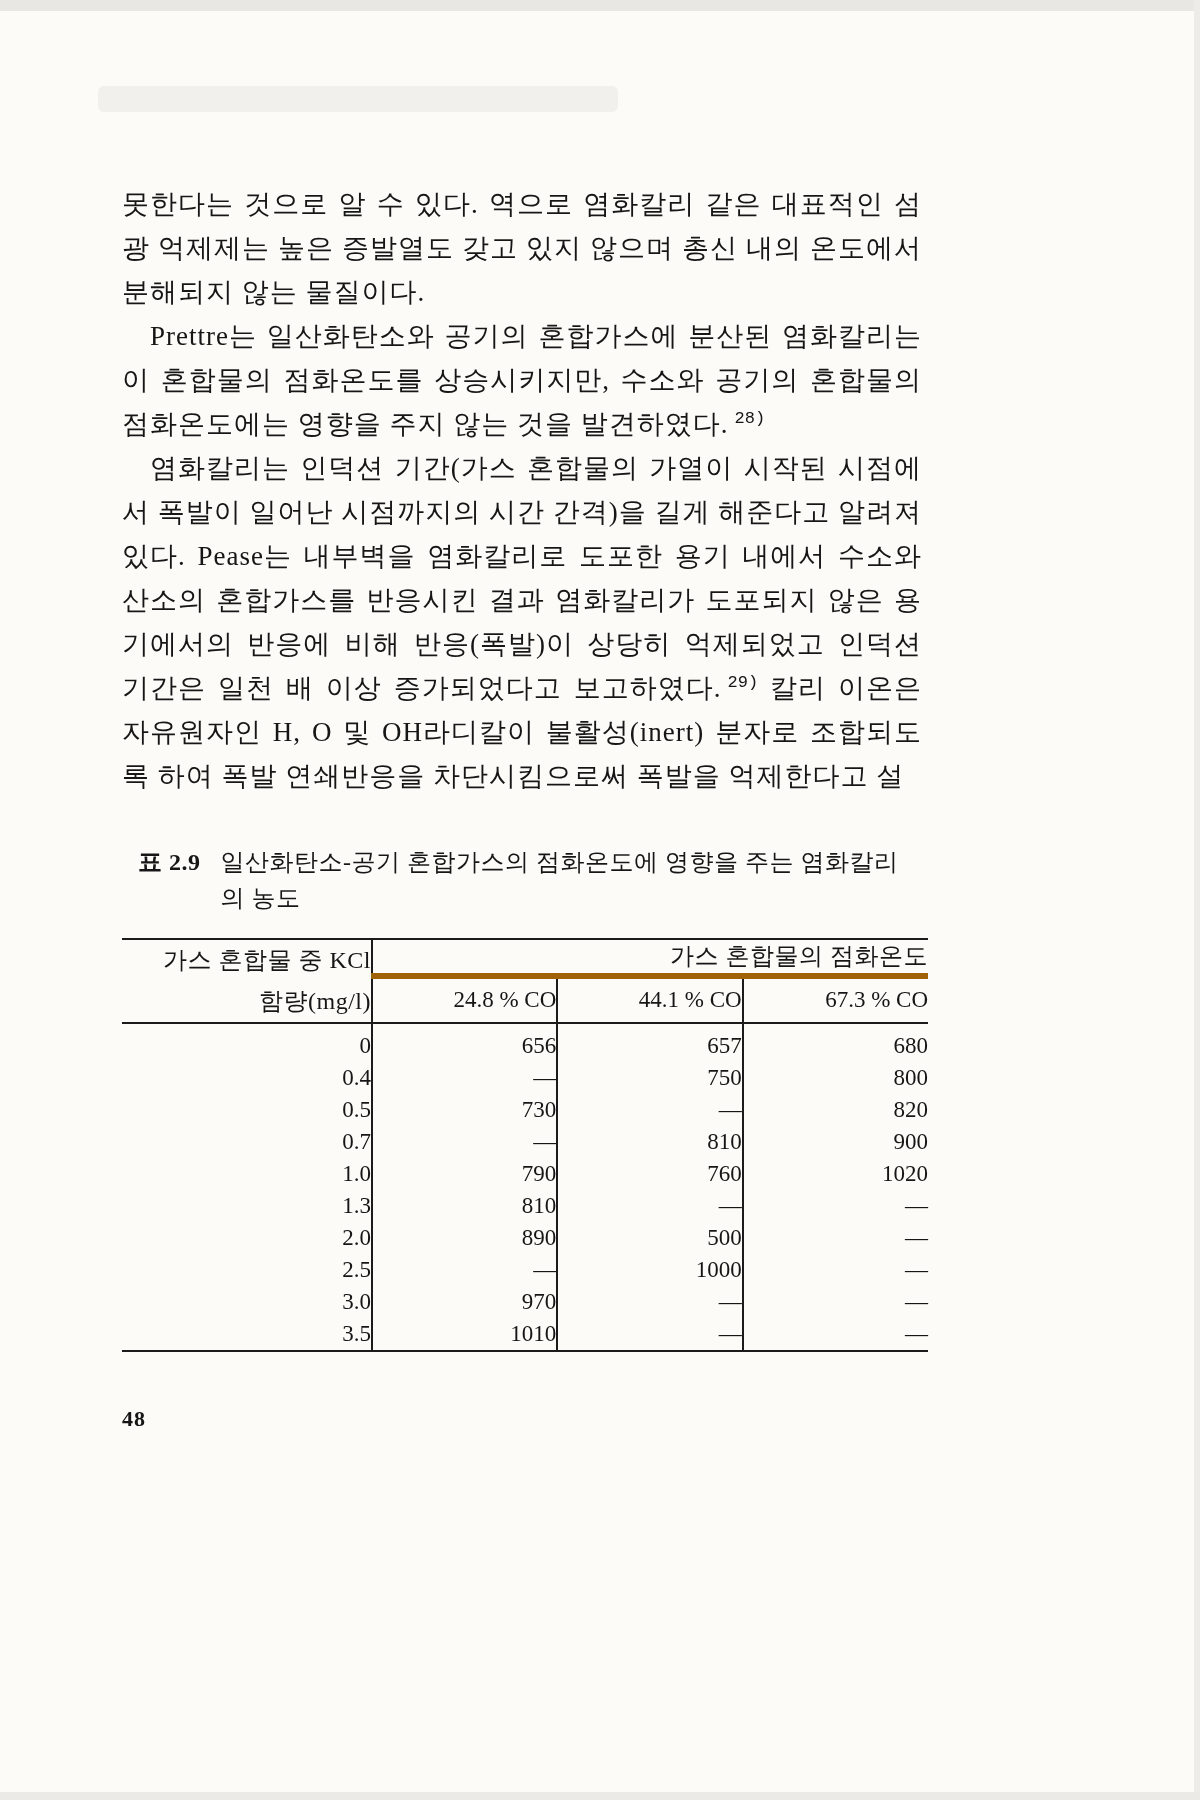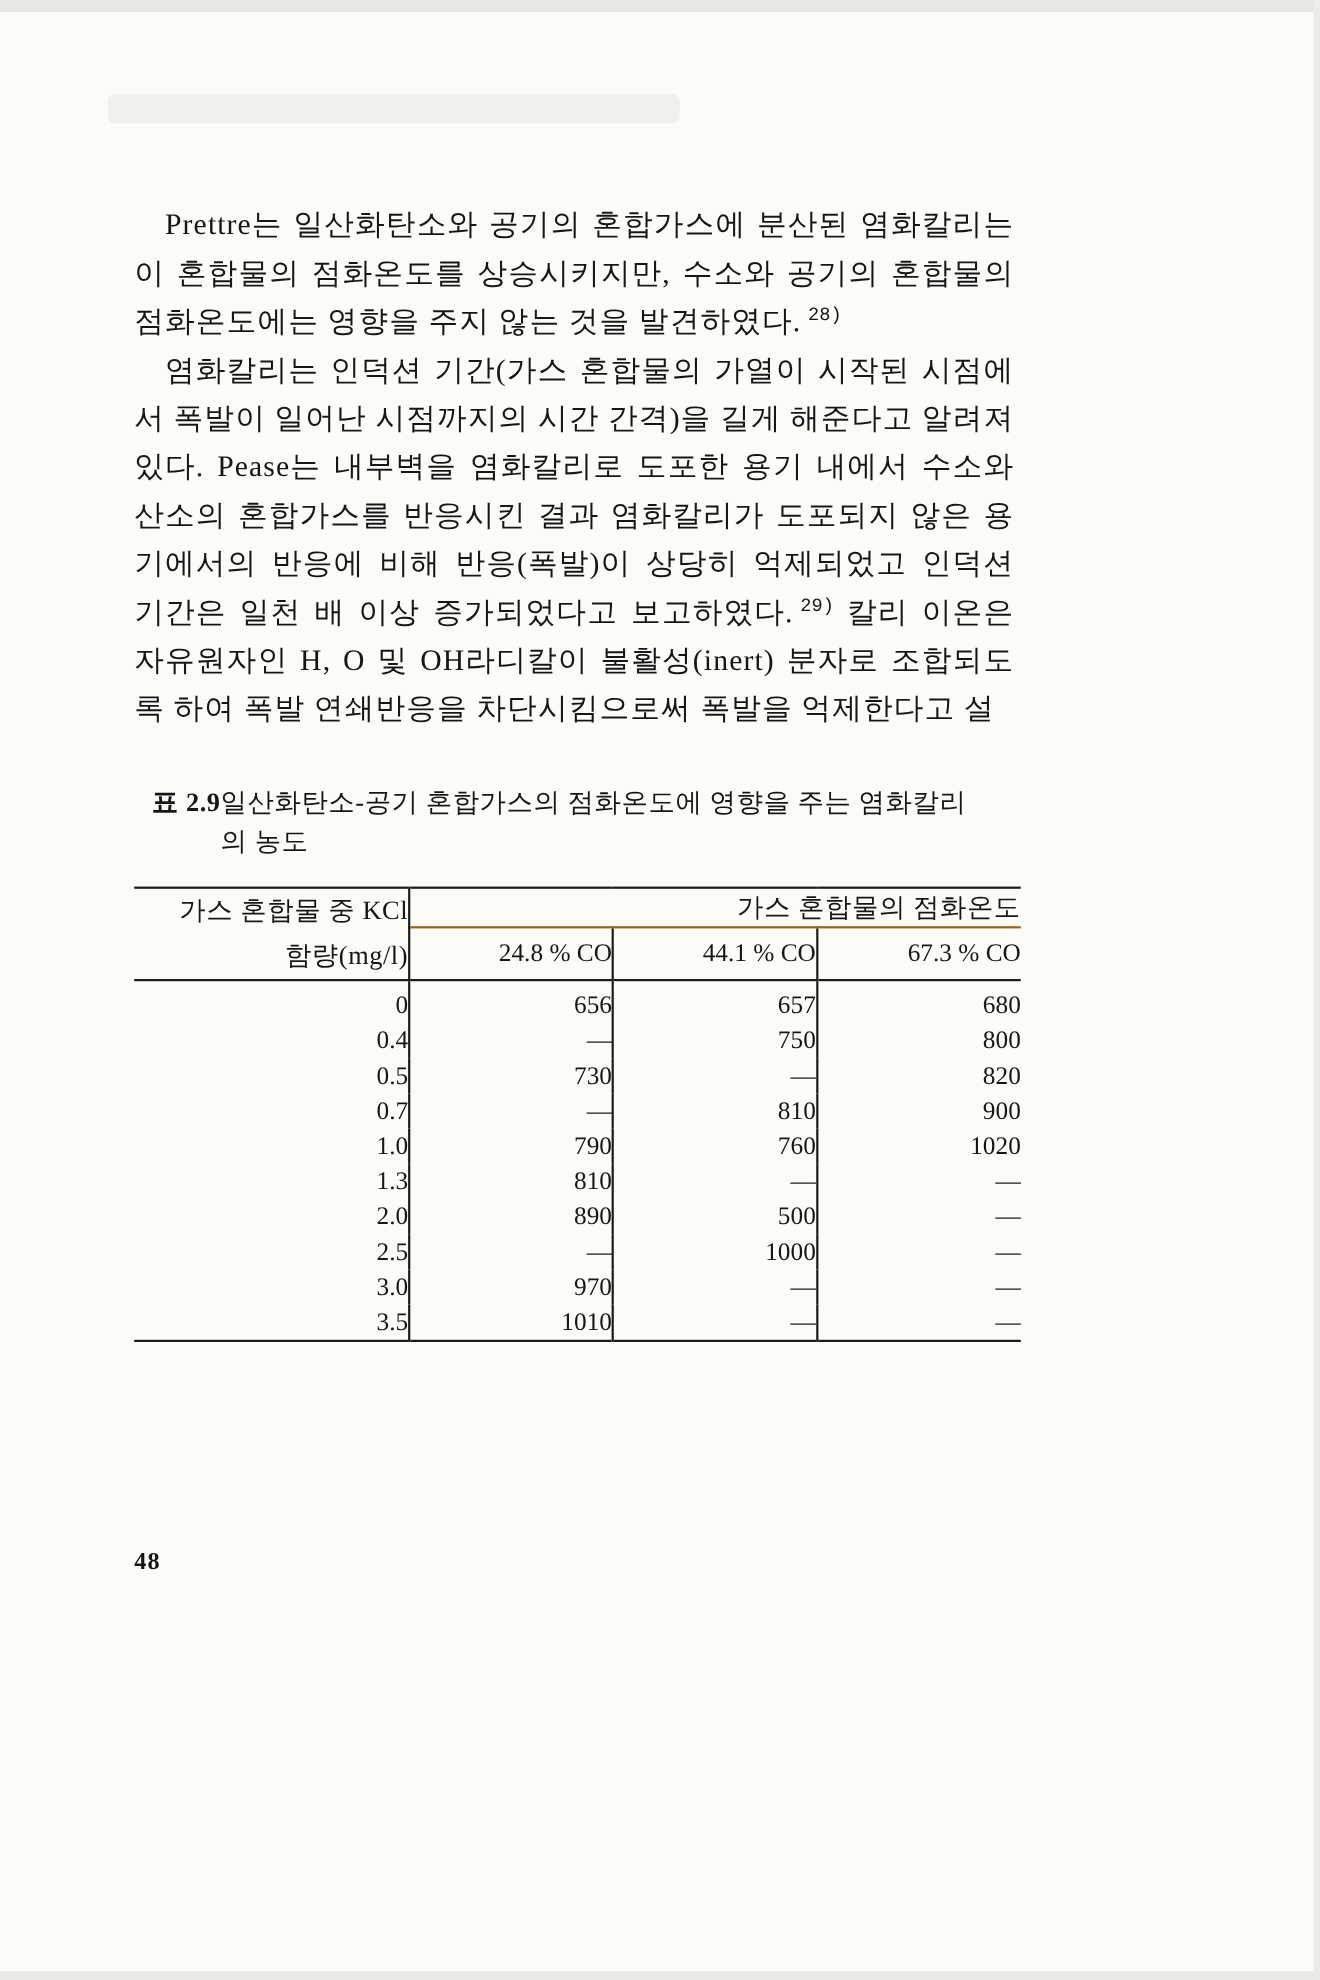--- a/index.html
+++ b/index.html
@@ -43,21 +43,21 @@
   }
 
   
   .caption {
     display:flex;
     margin-top:46px;
     font-size:24px;
     line-height:36px;
     letter-spacing:0.5px;
   }
-  .caption-label { flex:0 0 auto; margin-left:16px; font-weight:bold; white-space:nowrap; }
+  .caption-label { flex:0 0 auto; margin-left:16px; margin-right:20px; font-weight:bold; white-space:nowrap; }
   .caption-text  { max-width:702px; }
 
   
   .ignition-table {
     border-collapse:collapse;
     table-layout:fixed;
     width:806px;
     margin-top:22px;
     border-top:2px solid #1b1b1b;
     border-bottom:2px solid #1b1b1b;
@@ -74,21 +74,21 @@
     vertical-align:top;
     padding:4px 0 0 8px;
     border-right:2px solid #1b1b1b;
     border-bottom:2px solid #1b1b1b;
   }
   .th-kcl-line { display:block; font-size:24px; line-height:41px; letter-spacing:0.5px; }
   .th-group {
     font-size:24px;
     height:30px;
     letter-spacing:0.5px;
-    border-bottom:2px solid #a16207;
+    border-bottom:6px solid #a16207;
   }
   .th-sub {
     font-size:23px;
     height:46px;
     border-bottom:2px solid #1b1b1b;
   }
   .sep-left { border-left:2px solid #1b1b1b; }
   .ignition-table tbody td {
     font-size:23px;
     height:32px;
@@ -111,20 +111,21 @@
 <body>
 
 <div class="page">
 
   <div class="scan-top"></div>
   <div class="scan-smudge"></div>
   <div class="scan-right"></div>
   <div class="scan-bottom"></div>
 
   <div class="text-block" id="body-text">
+      <p class="para"><span>못한다는 것으로 알 수 있다. 역으로 염화칼리 같은 대표적인 섬광 억제제는 높은 증발열도 갖고 있지 않으며 총신 내의 온도에서 분해되지 않는 물질이다.</span></p>
       <p class="para indent"><span>Prettre는 일산화탄소와 공기의 혼합가스에 분산된 염화칼리는 이 혼합물의 점화온도를 상승시키지만, 수소와 공기의 혼합물의 점화온도에는 영향을 주지 않는 것을 발견하였다.</span><sup>28)</sup></p>
       <p class="para indent"><span>염화칼리는 인덕션 기간(가스 혼합물의 가열이 시작된 시점에서 폭발이 일어난 시점까지의 시간 간격)을 길게 해준다고 알려져 있다. Pease는 내부벽을 염화칼리로 도포한 용기 내에서 수소와 산소의 혼합가스를 반응시킨 결과 염화칼리가 도포되지 않은 용기에서의 반응에 비해 반응(폭발)이 상당히 억제되었고 인덕션 기간은 일천 배 이상 증가되었다고 보고하였다.</span><sup>29)</sup><span> 칼리 이온은 자유원자인 H, O 및 OH라디칼이 불활성(inert) 분자로 조합되도록 하여 폭발 연쇄반응을 차단시킴으로써 폭발을 억제한다고 설</span></p>
     </div>
 
   <div class="caption">
     <span class="caption-label">표 2.9</span>
     <span class="caption-text">일산화탄소-공기 혼합가스의 점화온도에 영향을 주는 염화칼리의 농도</span>
   </div>
 
   <table class="ignition-table">

